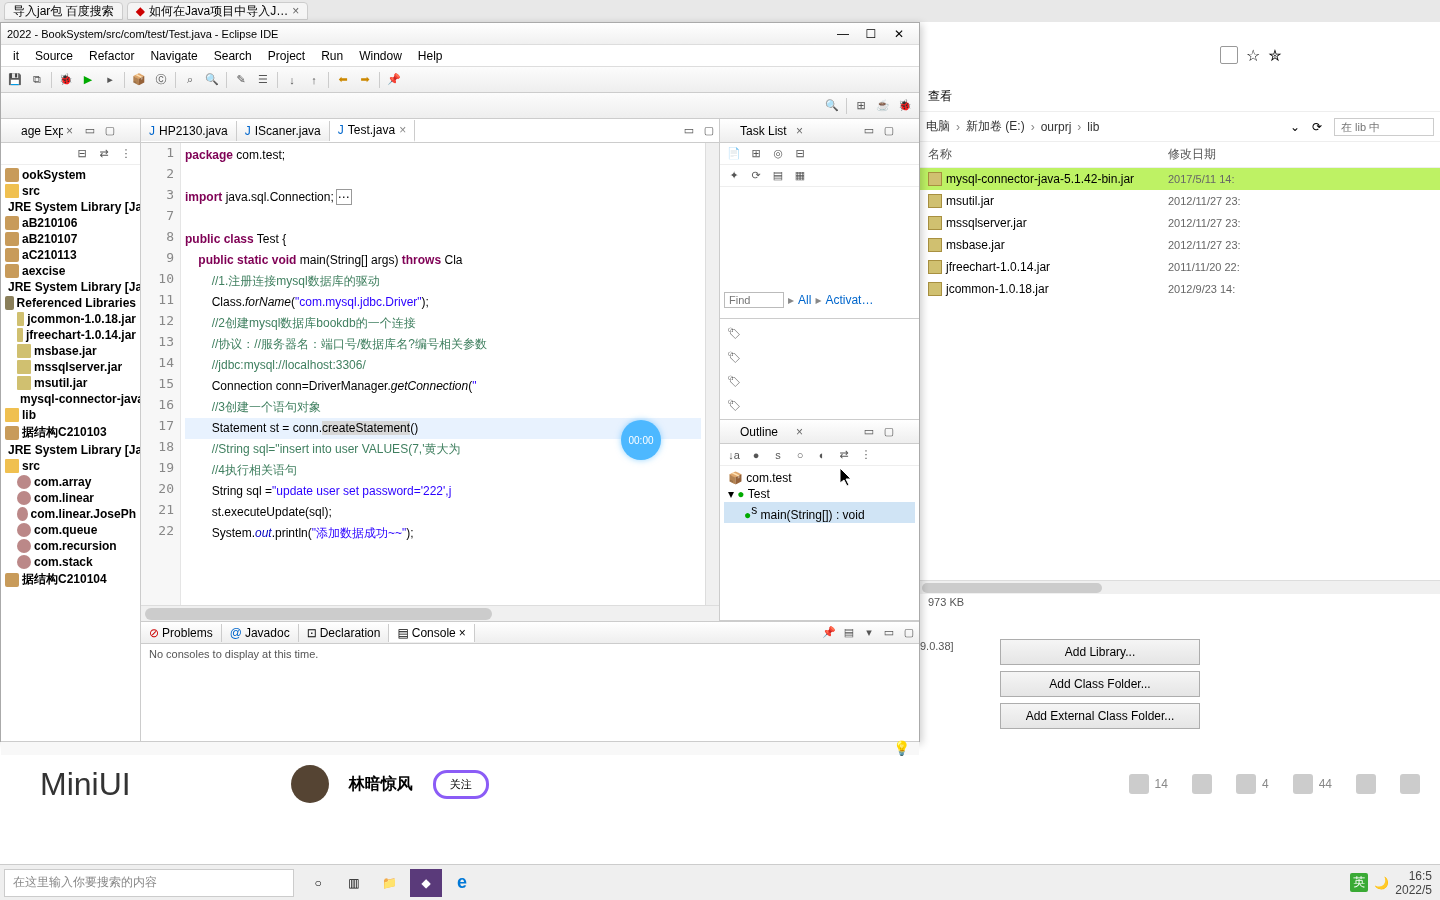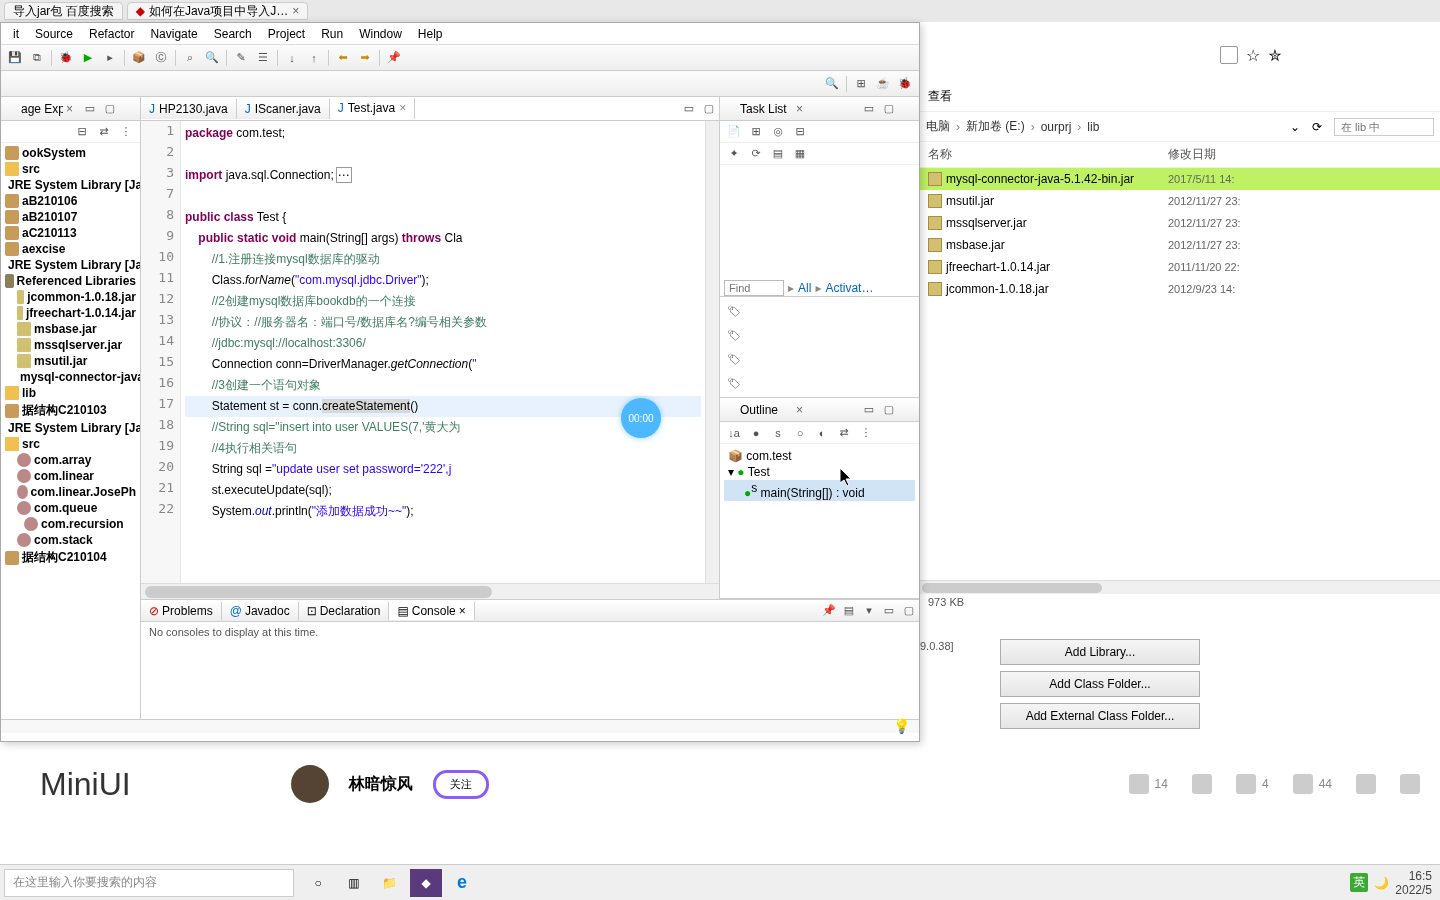--- a/index.html
+++ b/index.html
@@ -60,21 +60,21 @@
 .code-scroll-h { height:16px; background:#f0f0f0; border-top:1px solid #ddd; position:relative; }
 .code-scroll-h .thumb { position:absolute; left:4px; top:2px; width:60%; height:12px; background:#ccc; border-radius:6px; }
 .timer-badge { position:absolute; left:480px; top:277px; width:40px; height:40px; border-radius:50%; background:#4db8ff; color:#fff; display:flex; align-items:center; justify-content:center; font-size:10px; box-shadow:0 0 6px rgba(77,184,255,0.6); z-index:6; }
 
 
 .right-views { width:200px; border-left:1px solid #ccc; display:flex; flex-direction:column; }
 .tasklist, .outline { border-bottom:1px solid #ccc; }
 .tasklist { height:200px; display:flex; flex-direction:column; }
 .outline-body { padding:4px; font-size:12px; }
 .outline-item { padding:1px 4px; white-space:nowrap; cursor:pointer; }
-.find-row { display:flex; align-items:center; gap:4px; margin:0 4px; }
+.find-row { display:flex; align-items:center; gap:4px; margin:10px 4px; }
 .find-input { border:1px solid #bbb; padding:1px 4px; width:60px; font-size:11px; }
 .link-txt { color:#0066cc; cursor:pointer; }
 
 
 .console-row { height:120px; border-top:1px solid #ccc; display:flex; flex-direction:column; }
 .console-tabs { height:22px; background:linear-gradient(#fff,#eee); border-bottom:1px solid #ccc; display:flex; align-items:center; }
 .ctab { padding:2px 8px; border-right:1px solid #ccc; font-size:11px; display:flex; align-items:center; gap:3px; cursor:pointer; }
 .ctab.active { background:#fff; }
 .console-body { flex:1; padding:4px 8px; font-size:11px; color:#555; }
 
@@ -213,20 +213,26 @@
   <div class="fe-bottom">973 KB</div>
 </div>
 
 <div class="dialog-btns">
   <div class="dialog-btn">Add Library...</div>
   <div class="dialog-btn">Add Class Folder...</div>
   <div class="dialog-btn">Add External Class Folder...</div>
 </div>
 
 <div class="eclipse">
+  <div class="eclipse-title">
+    <span class="ttl">2022 - BookSystem/src/com/test/Test.java - Eclipse IDE</span>
+    <span class="win-btn">—</span>
+    <span class="win-btn">☐</span>
+    <span class="win-btn">✕</span>
+  </div>
   <div class="eclipse-menu">
     <span>it</span>
     <span>Source</span>
     <span>Refactor</span>
     <span>Navigate</span>
     <span>Search</span>
     <span>Project</span>
     <span>Run</span>
     <span>Window</span>
     <span>Help</span>
@@ -365,21 +371,21 @@
             <span>com.linear</span>
           </div>
         <div class="tree-item" style="padding-left:16px">
             <span class="tree-ico ico-pkg"></span>
             <span>com.linear.JosePh</span>
           </div>
         <div class="tree-item" style="padding-left:16px">
             <span class="tree-ico ico-pkg"></span>
             <span>com.queue</span>
           </div>
-        <div class="tree-item" style="padding-left:23px">
+        <div class="tree-item" style="padding-left:16px">
             <span class="tree-ico ico-pkg"></span>
             <span>com.recursion</span>
           </div>
         <div class="tree-item" style="padding-left:16px">
             <span class="tree-ico ico-pkg"></span>
             <span>com.stack</span>
           </div>
         <div class="tree-item">
             <span class="tree-ico ico-proj"></span>
             <span>据结构C210104</span>

